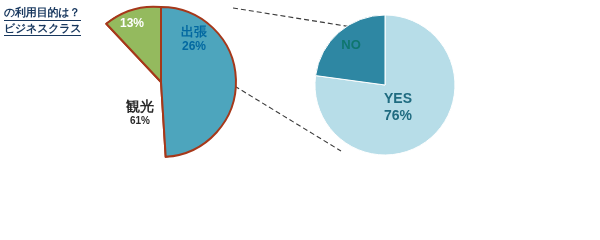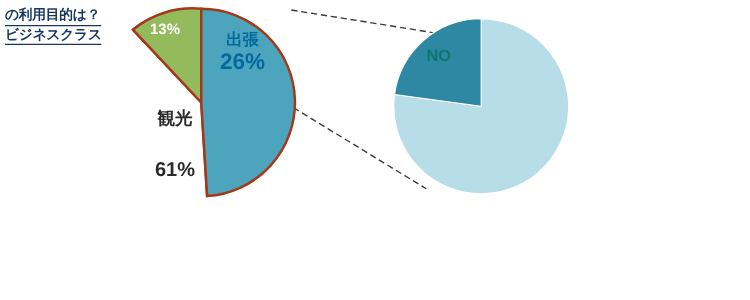--- a/index.html
+++ b/index.html
@@ -62,26 +62,26 @@
   .slice-label .lbl-pct  { display: block; }
   #label-both {
     left: 108px; top: 16px; width: 48px;
     color: #ffffff; font-size: 13px;
   }
   #label-both .lbl-pct { font-size: 12px; }
   #label-business {
     left: 170px; top: 24px; width: 48px;
     color: #0369a1; font-size: 13px;
   }
-  #label-business .lbl-pct { font-size: 18px; }
+  #label-business .lbl-pct { font-size: 12px; }
   #label-sightseeing {
-    left: 112px; top: 86px; width: 56px;
+    left: 112px; top: 98px; width: 56px;
     color: #2b2b2b; font-size: 14px;
   }
-  #label-sightseeing .lbl-pct { font-size: 16px; margin-top: 25px; }
+  #label-sightseeing .lbl-pct { font-size: 10px; }
   #label-no {
     left: 330px; top: 37px; width: 42px;
     color: #0f766e; font-size: 13px;
   }
   #label-no .lbl-pct { font-size: 13px; }
   #label-yes {
     left: 374px; top: 90px; width: 48px;
     color: #1f6b80; font-size: 14px;
   }
   #label-yes .lbl-pct { font-size: 14px; }
@@ -134,14 +134,18 @@
 
   <div id="label-sightseeing" class="slice-label">
     <span class="lbl-name">観光</span>
     <span class="lbl-pct">61%</span>
   </div>
 
   <div id="label-no" class="slice-label">
     <span class="lbl-name">NO</span>
   </div>
 
+  <div id="label-yes" class="slice-label">
+    <span class="lbl-name">YES</span>
+    <span class="lbl-pct">76%</span>
+  </div>
 
 </div>
 
 </body></html>

